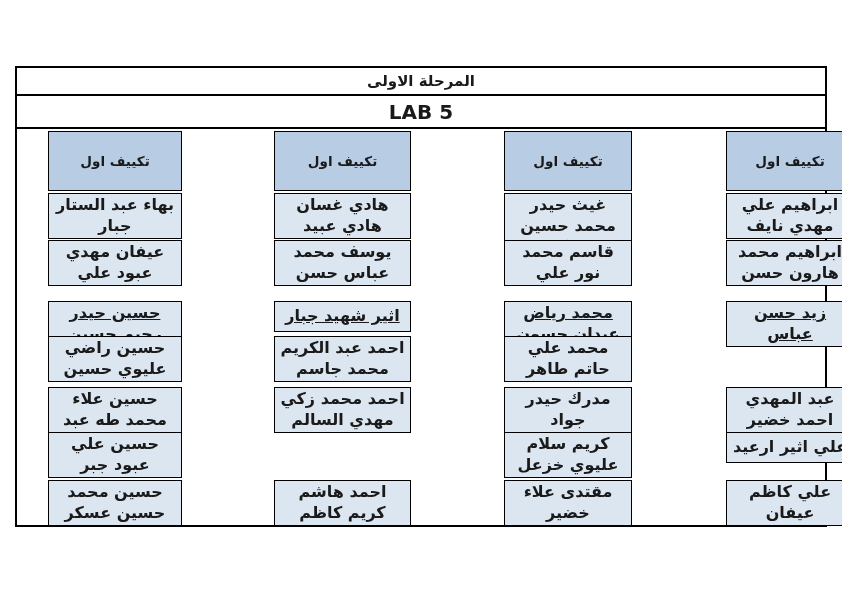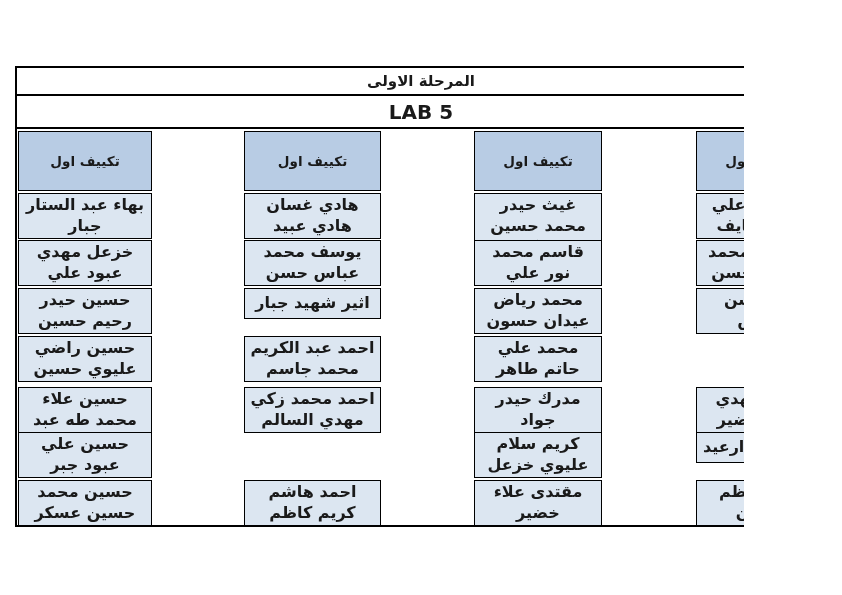--- a/index.html
+++ b/index.html
@@ -3,21 +3,21 @@
 <meta charset="utf-8">
 <style>
   html, body {
     margin: 0;
     padding: 0;
     background: #ffffff;
     font-family: "DejaVu Sans", sans-serif;
   }
   .page {
     position: relative;
-    width: 744px;
+    width: 842px;
     height: 595px;
     background: var(--page-bg, #ffffff);
     overflow: hidden;
     color: var(--text-color, #1a1a1a);
   }
   .sheet {
     position: absolute;
     left: 15px;
     top: 66px;
     width: 808px;
@@ -38,20 +38,21 @@
     border-bottom: 2px solid var(--border-color, #000);
     display: flex;
     align-items: center;
     justify-content: center;
     font-size: 20px;
     font-weight: bold;
   }
   .columns-area {
     position: relative;
     height: 396px;
+    margin-left: 30px;
   }
   .column {
     position: absolute;
     top: 0;
     height: 100%;
   }
   .c0 { left: 1px;   width: 134px; }
   .c1 { left: 227px; width: 137px; }
   .c2 { left: 457px; width: 128px; }
   .c3 { left: 679px; width: 128px; }
@@ -82,42 +83,42 @@
     align-items: center;
     justify-content: center;
     text-align: center;
     padding: 1px 4px;
     font-size: 16px;
     font-weight: bold;
     line-height: 1.3;
   }
   .r1 { top: 64px;  }
   .r2 { top: 111px; }
-  .r3 { top: 159px; }
+  .r3 { top: 172px; text-decoration: underline; }
   .r4 { top: 207px; }
   .r5 { top: 258px; }
   .r6 { top: 303px; }
   .r7 { top: 351px; }
 </style>
 </head>
 <body>
 
 <div class="page">
   <div class="sheet">
     <div class="title-row">
       <span dir="rtl">المرحلة الاولى</span>
     </div>
     <div class="lab-row">
       <span>LAB 5</span>
     </div>
     <div class="columns-area">
         <div class="column c0">
           <div class="group-header" dir="rtl">تكييف اول</div>
           <div class="name-cell r1" dir="rtl">بهاء عبد الستار جبار</div>
-          <div class="name-cell r2" dir="rtl">خزعل مهدي عبود علي</div>
+          <div class="name-cell r2" dir="rtl">عيفان مهدي عبود علي</div>
           <div class="name-cell r3" dir="rtl">حسين حيدر رحيم حسين</div>
           <div class="name-cell r4" dir="rtl">حسين راضي عليوي حسين</div>
           <div class="name-cell r5" dir="rtl">حسين علاء محمد طه عبد</div>
           <div class="name-cell r6" dir="rtl">حسين علي عبود جبر</div>
           <div class="name-cell r7" dir="rtl">حسين محمد حسين عسكر</div>
         </div>
         <div class="column c1">
           <div class="group-header" dir="rtl">تكييف اول</div>
           <div class="name-cell r1" dir="rtl">هادي غسان هادي عبيد</div>
           <div class="name-cell r2" dir="rtl">يوسف محمد عباس حسن</div>

